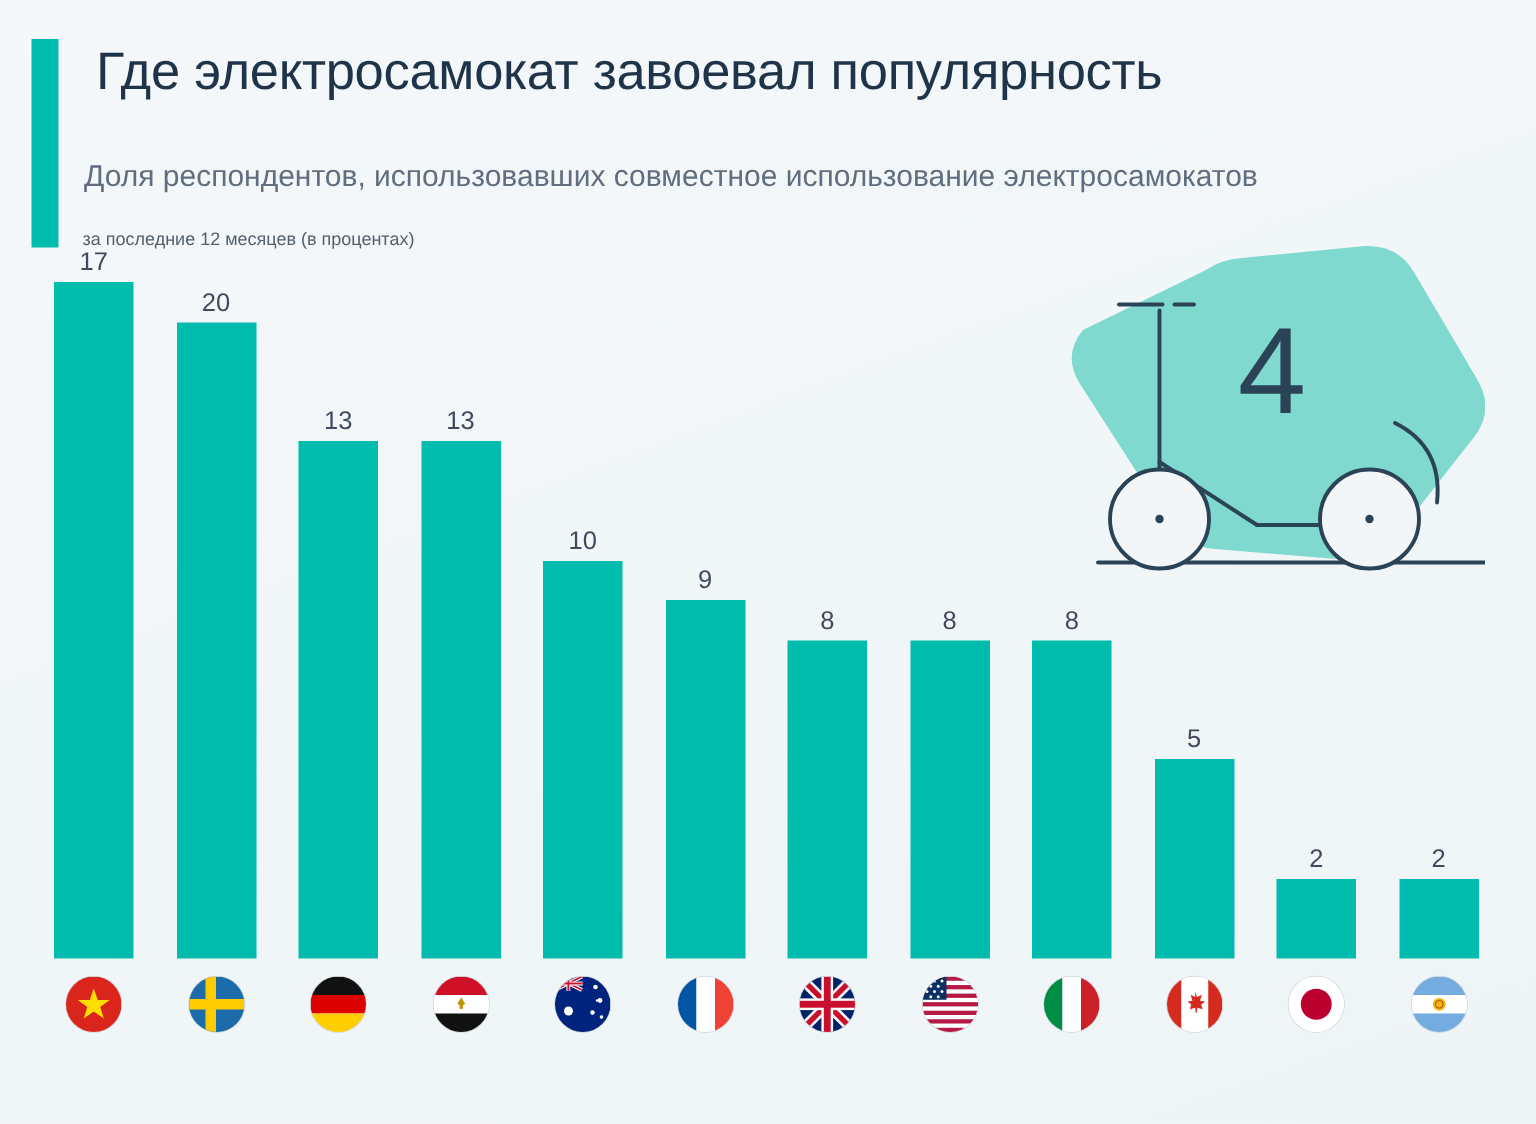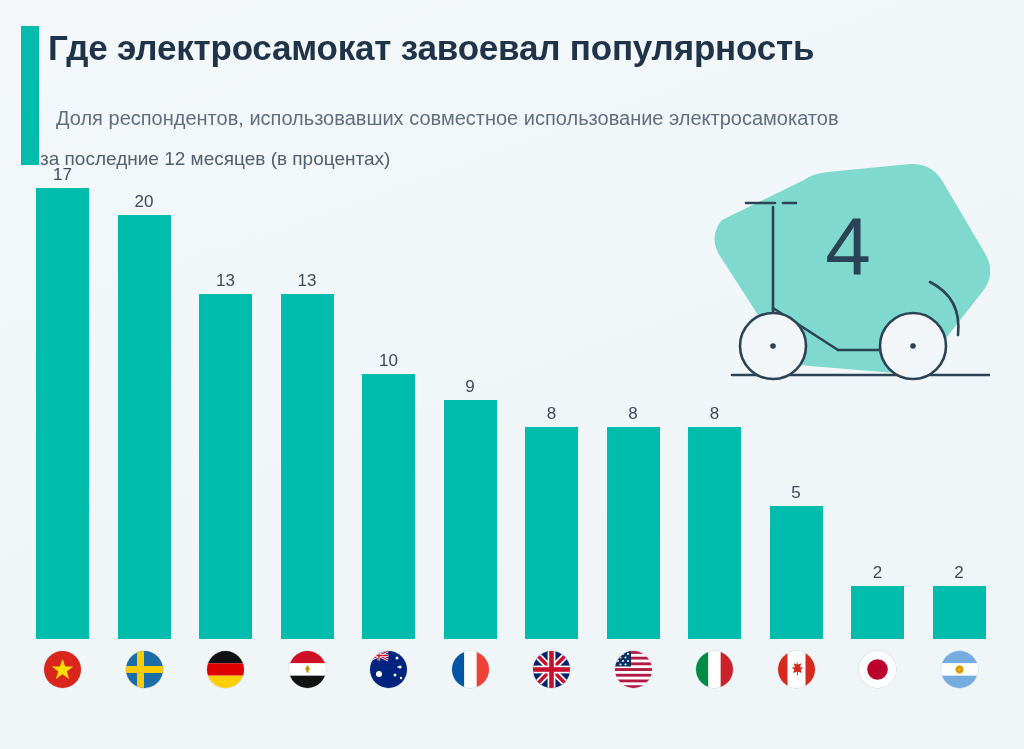--- a/index.html
+++ b/index.html
@@ -26,44 +26,44 @@
   .accent-bar {
     position: absolute;
     left: 21px;
     top: 26px;
     width: 18px;
     height: 139px;
     background: #00bcad;
   }
   .title {
     position: absolute;
-    left: 48px;
+    left: 64px;
     top: 25px;
     width: 950px;
     font-size: 35px;
-    font-weight: 700;
+    font-weight: 400;
     letter-spacing: -0.2px;
     color: #1f3349;
     line-height: 46px;
     white-space: nowrap;
   }
   .subtitle-line1 {
     position: absolute;
     left: 56px;
     top: 106px;
     font-size: 20px;
     color: #5f6f80;
     line-height: 24px;
     white-space: nowrap;
   }
   .subtitle-line2 {
     position: absolute;
-    left: 40px;
+    left: 55px;
     top: 146px;
-    font-size: 19px;
+    font-size: 12px;
     color: #51616f;
     line-height: 26px;
     white-space: nowrap;
   }
 
   
   .illustration {
     position: absolute;
     left: 700px;
     top: 160px;

